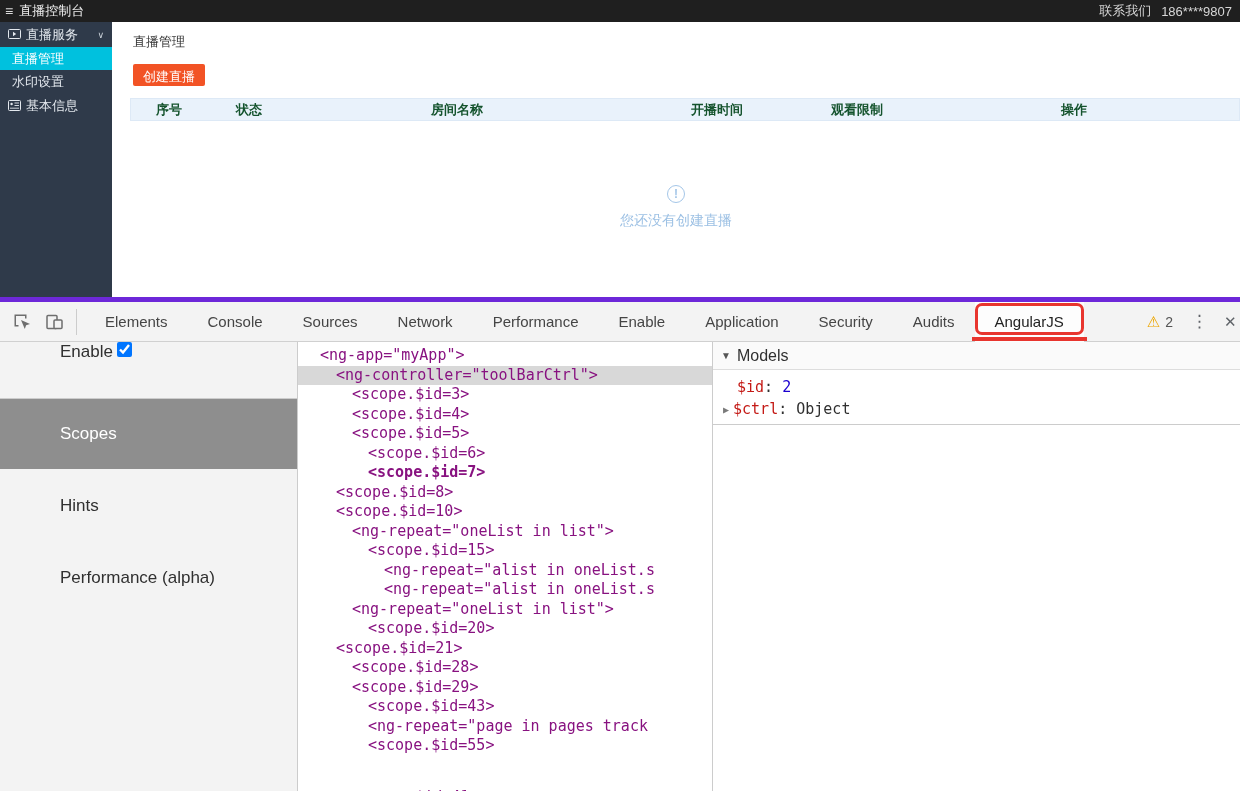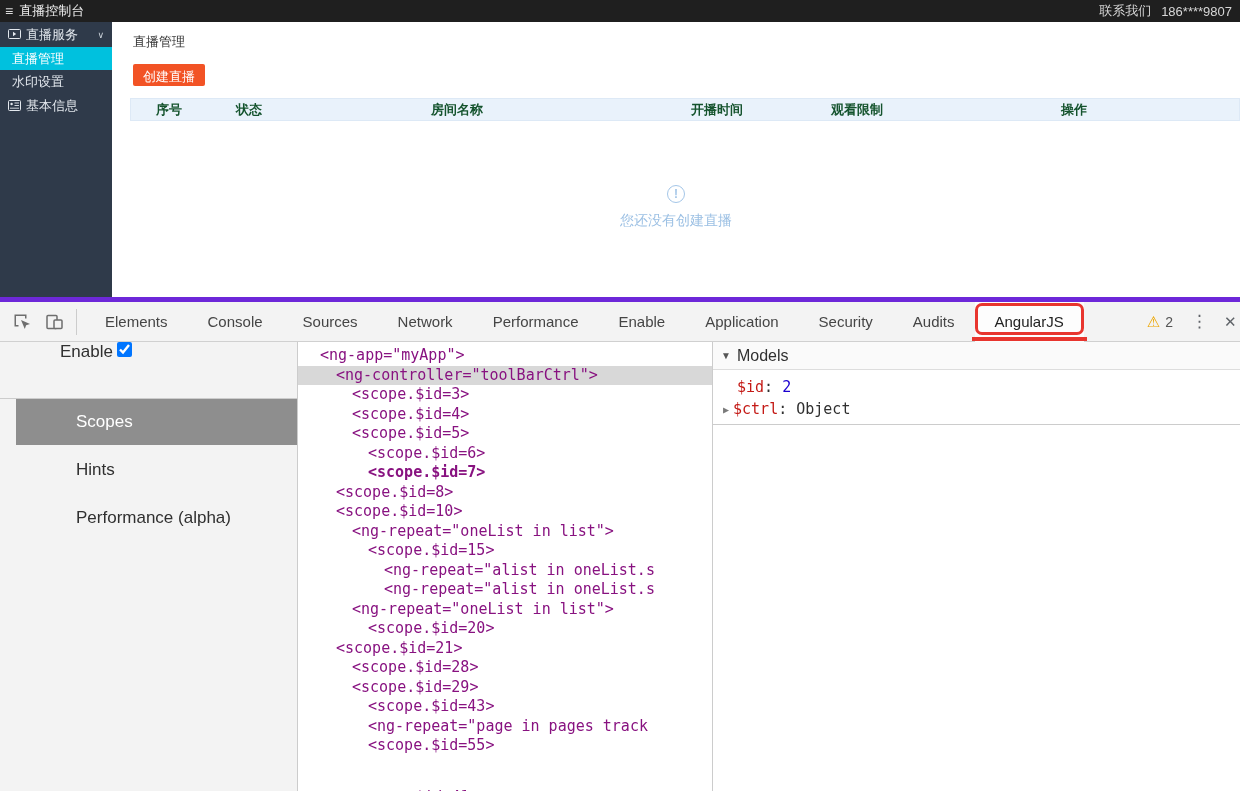--- a/index.html
+++ b/index.html
@@ -51,21 +51,21 @@
   .warn-icon { color:#eda600; font-size:15px; }
   .warn-count { color:#555; font-size:14px; }
   .dt-more { font-size:17px; color:#5f6368; margin:0 16px 0 18px; cursor:pointer; }
   .dt-close { font-size:15px; color:#5f6368; margin-right:0px; cursor:pointer; width:16px; overflow:hidden; }
 
   .dt-body { display:flex; height:453px; }
   .dt-left { width:298px; background:#f3f3f3; border-right:1px solid #ccc; }
   .enable-row { height:57px; border-bottom:1px solid #ccc; display:flex; align-items:flex-start; padding-left:60px; gap:4px;
                 font-size:17px; color:#303030; }
   .enable-row input { width:15px; height:15px; }
-  .dt-nav-item { height:46px; display:flex; align-items:center; padding-left:60px; font-size:17px; color:#303030; cursor:pointer;margin-left:16px; }
+  .dt-nav-item { height:70px; display:flex; align-items:center; padding-left:60px; font-size:17px; color:#303030; cursor:pointer; }
   .dt-nav-item.selected { background:#8e8e8e; color:#fff; }
   .dt-nav-item + .dt-nav-item { margin-top:2px; }
 
   .dt-tree { width:414px; background:#fff; overflow:hidden; padding-top:4px;
              font-family:"DejaVu Sans Mono", monospace; font-size:15px; color:#881280; }
   .tree-row { height:19.5px; line-height:19.5px; white-space:pre; overflow:hidden; cursor:pointer; }
   .tree-row.hl { background:#d8d8d8; }
 
   .dt-model { flex:1; background:#fff; border-left:1px solid #ccc; }
   .models-header { height:28px; background:#fafafa; border-bottom:1px solid #ddd; display:flex; align-items:center;

